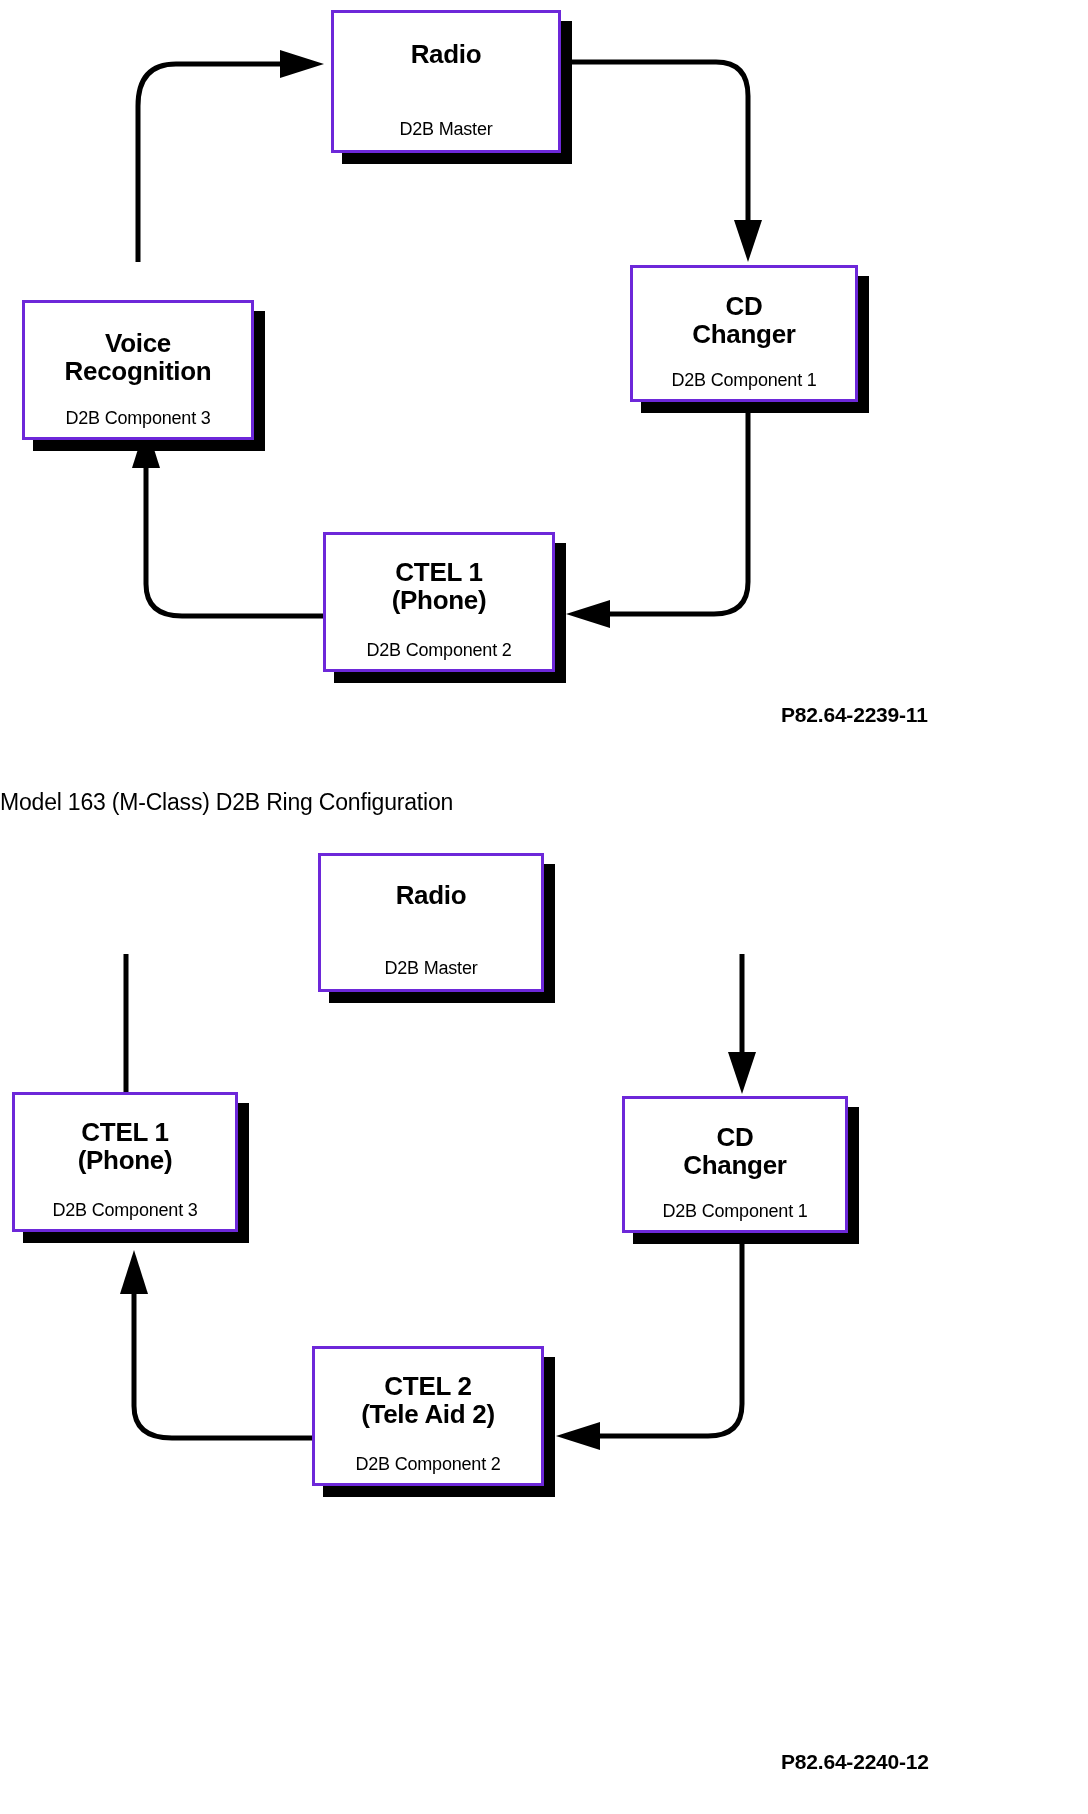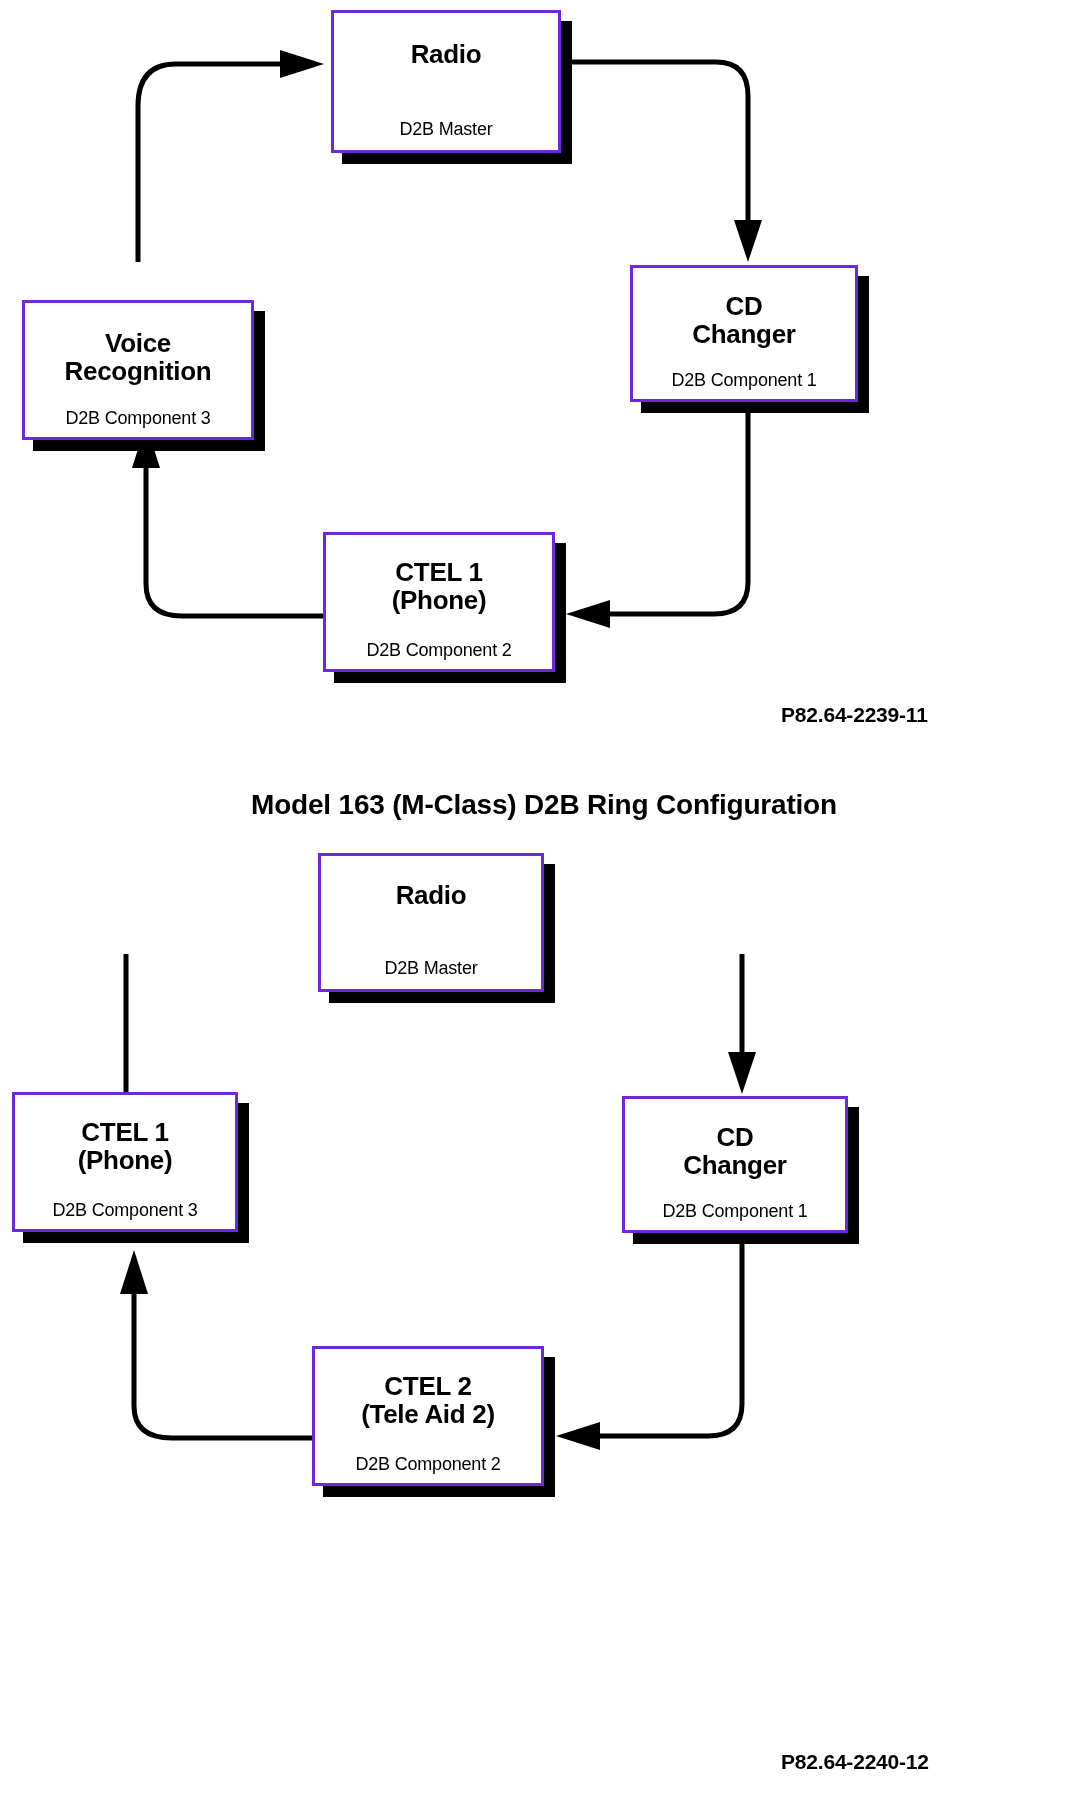--- a/index.html
+++ b/index.html
@@ -109,23 +109,22 @@
     white-space: nowrap;
   }
   #caption-1 { left: 781px; top: 703px; text-align: right; }
   #caption-2 { left: 781px; top: 1750px; }
 
   #section-title {
     position: absolute;
     left: 0;
     top: 789px;
     width: 1088px;
-    text-align: center;
-    font-weight: bold;
-    font-size: 28px;
+    font-weight: normal;
+    font-size: 23px;
     letter-spacing: -0.2px;
     white-space: nowrap;
   }
 
   .conn { fill: none; stroke: #000000; stroke-width: 5; }
   .arrowhead { fill: #000000; stroke: none; }
 </style>
 </head>
 <body>
 

